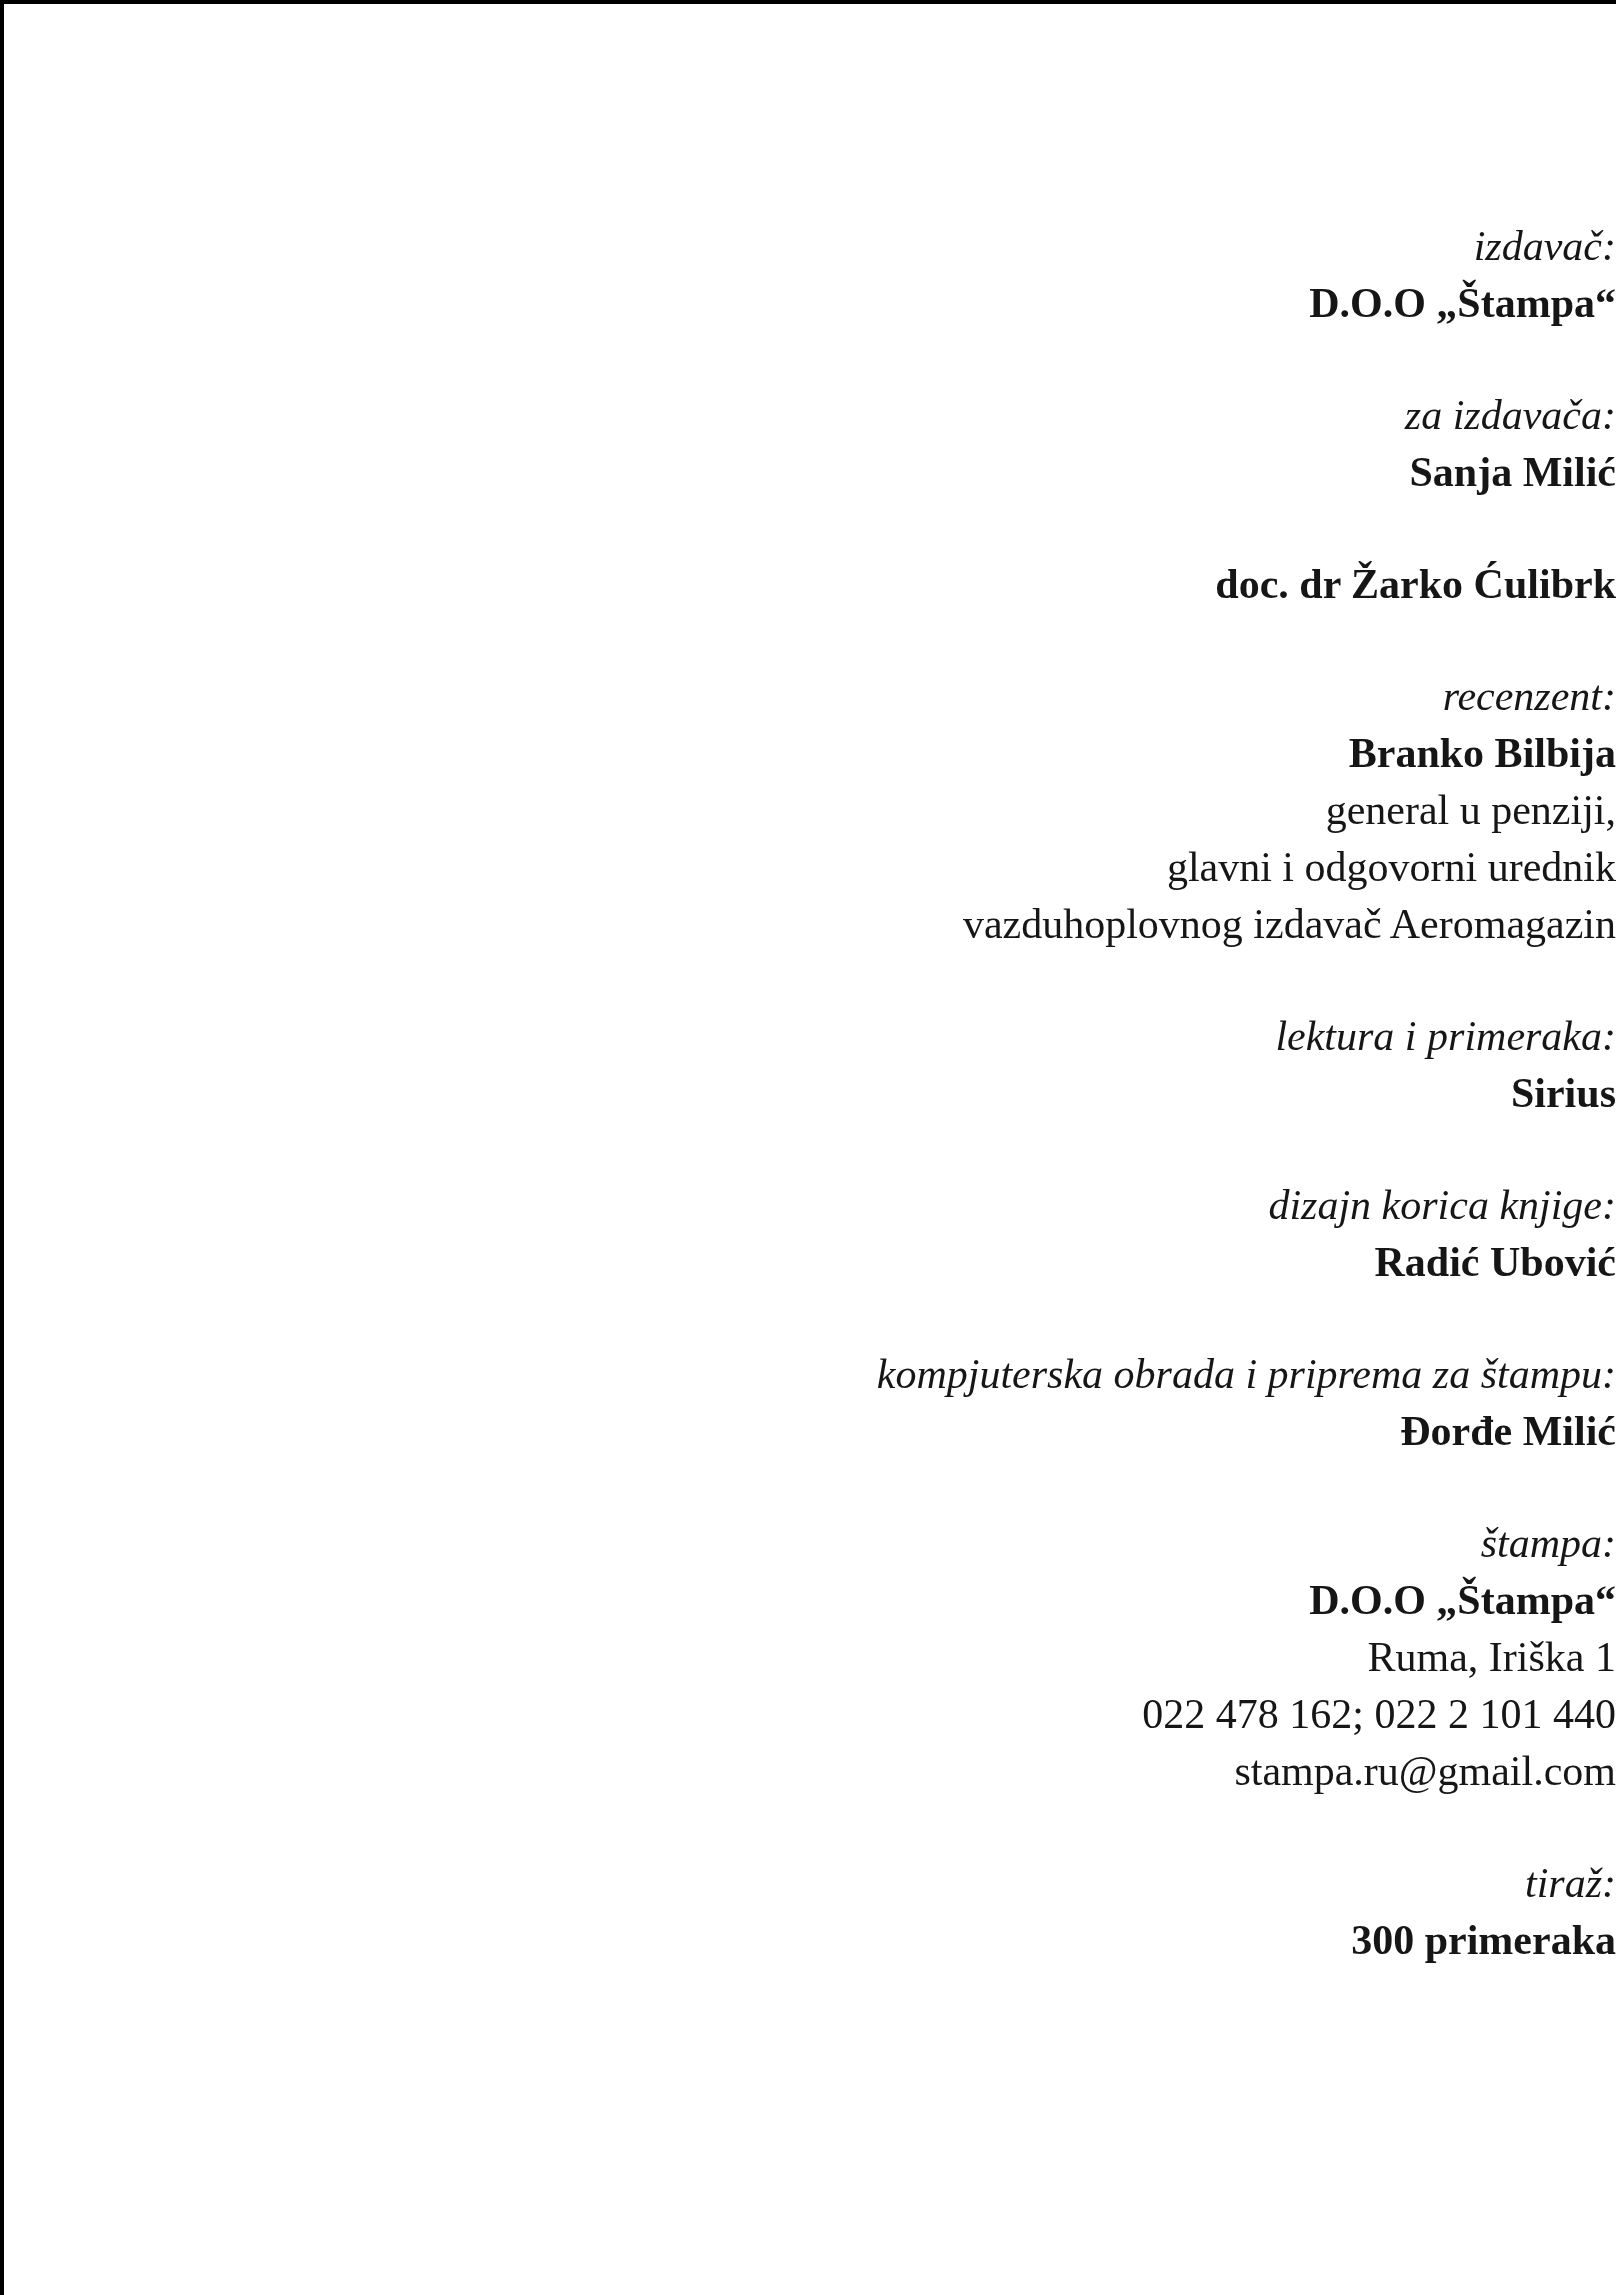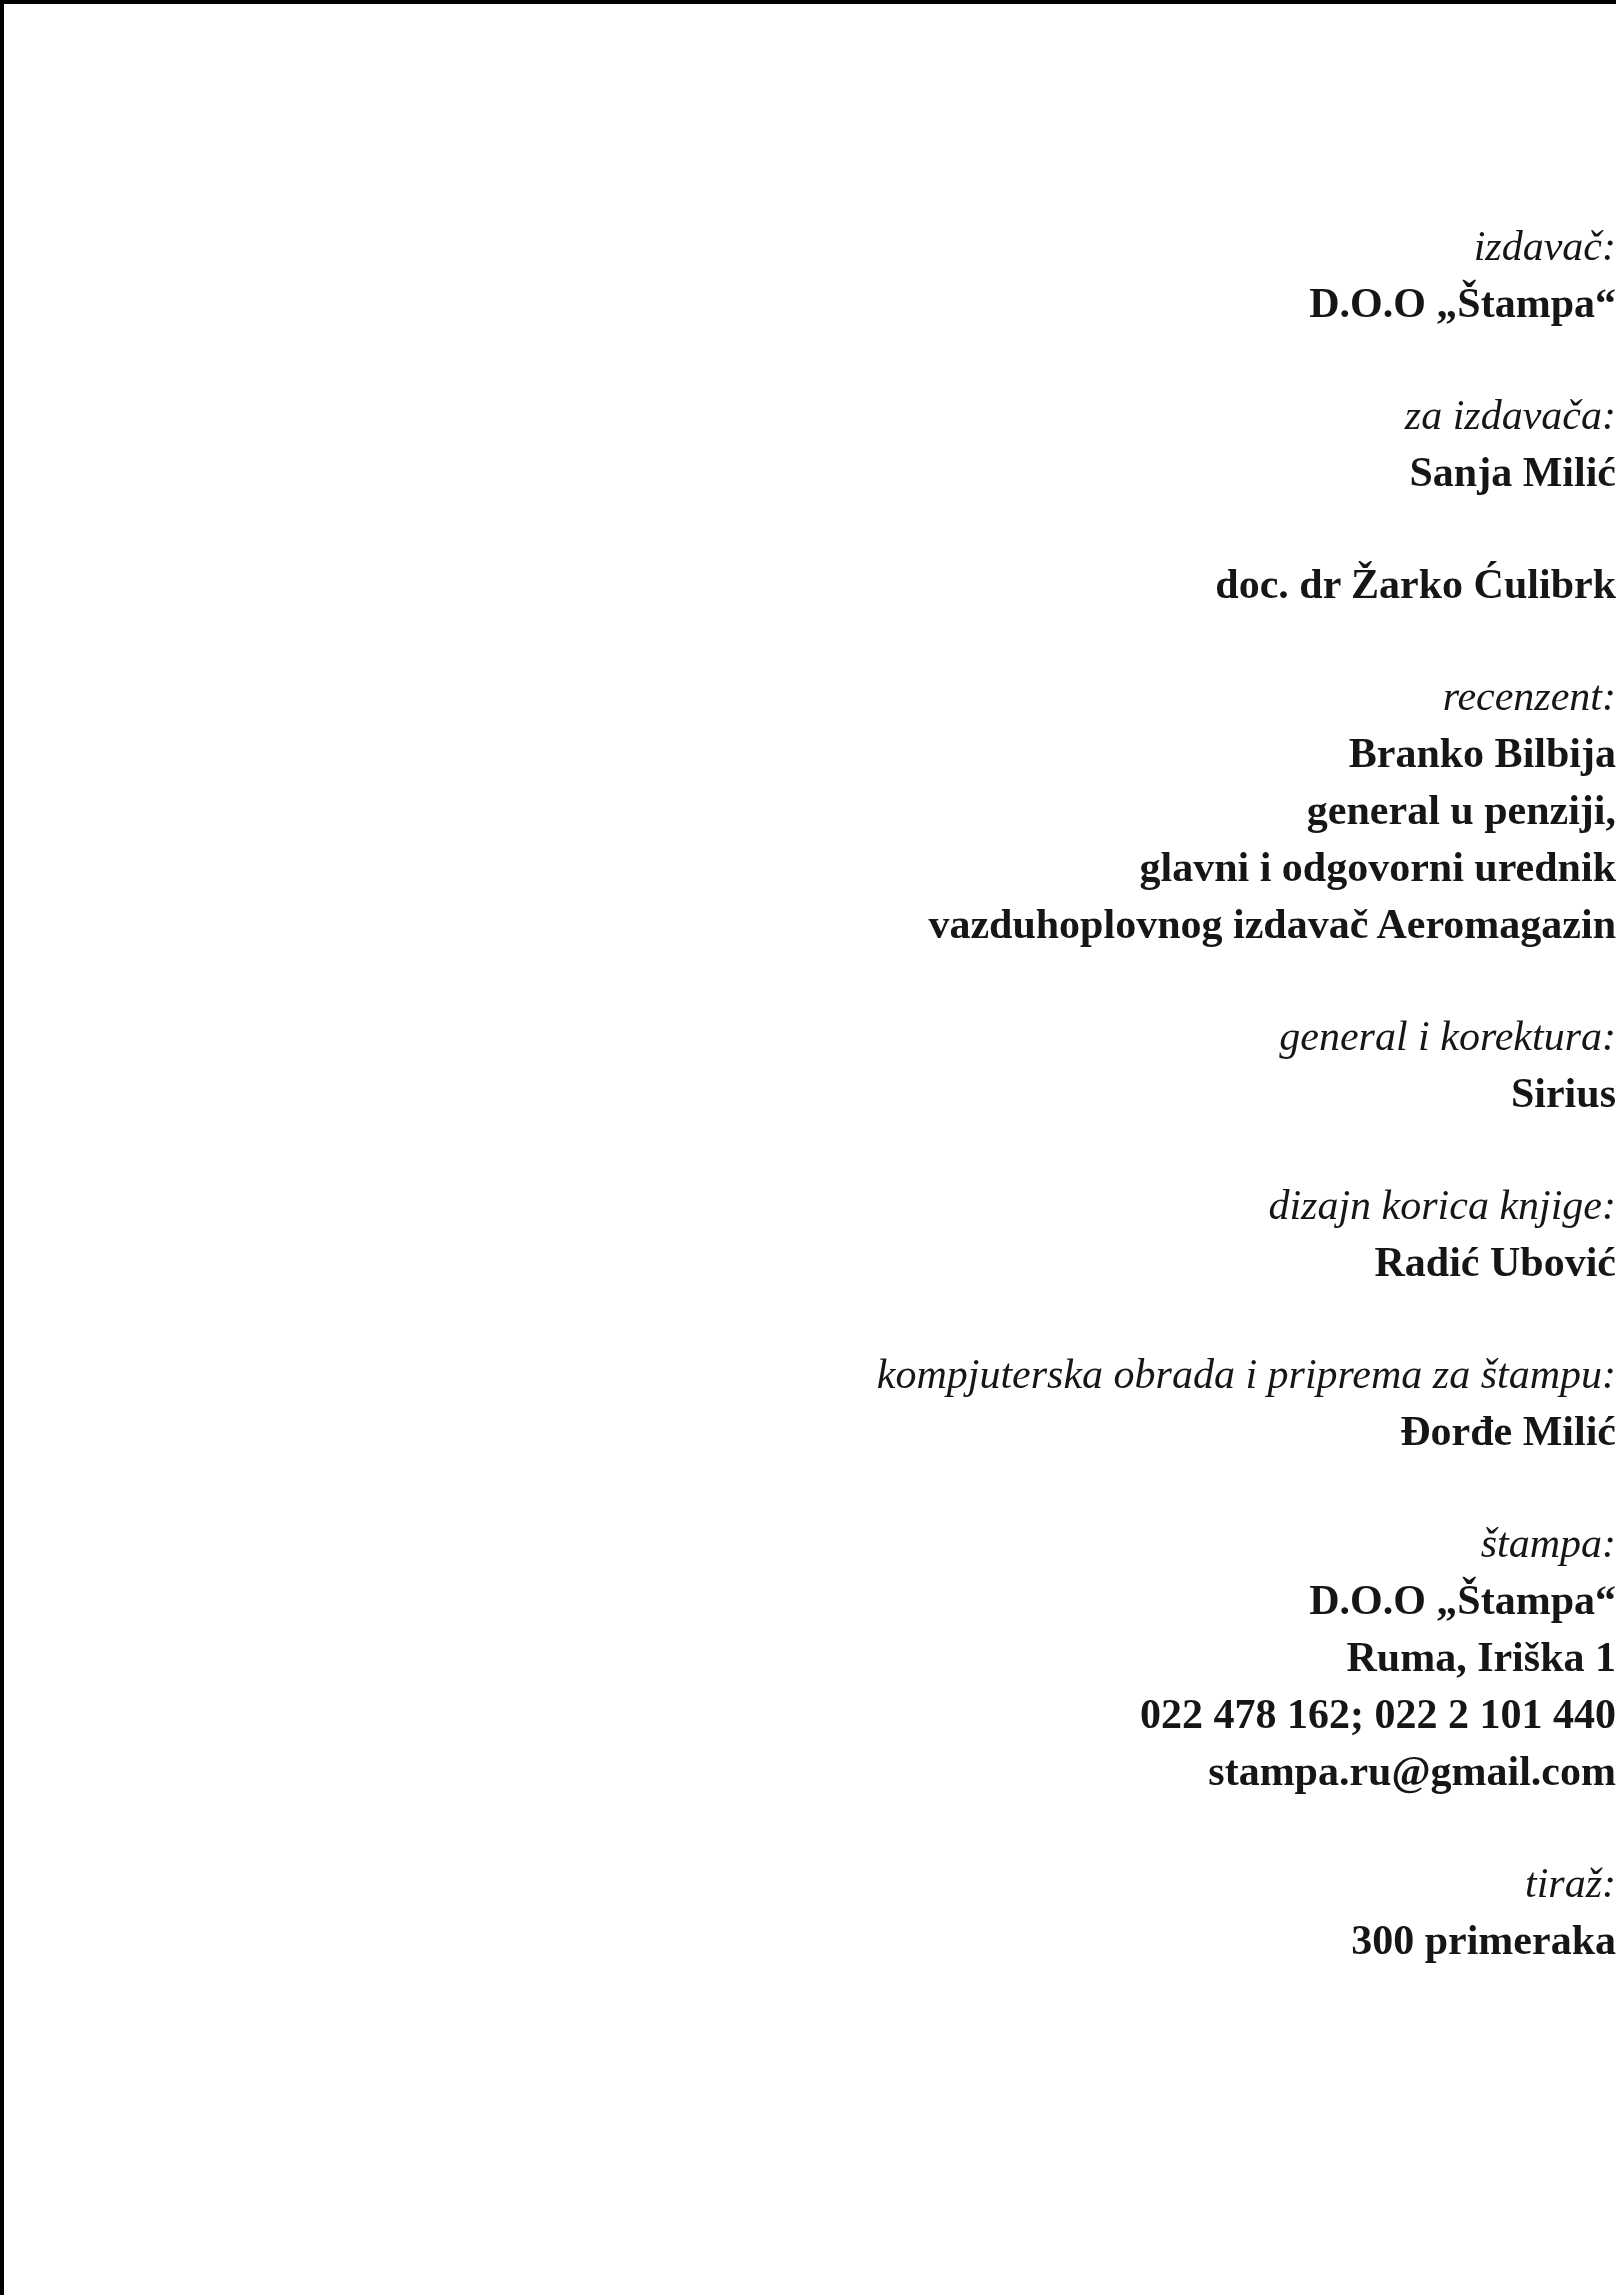--- a/index.html
+++ b/index.html
@@ -41,21 +41,21 @@
   .section {
     margin: 0 0 55px 0;
   }
   .label {
     font-style: italic;
   }
   .line.bold {
     font-weight: 700;
   }
   .line.regular {
-    font-weight: 700;
+    font-weight: 400;
     margin-left: 44px;
   }
 </style>
 </head>
 <body>
 
 <div class="page">
   <div class="edge-top"></div>
   <div class="edge-left"></div>
   <div class="content" id="sections">
@@ -75,21 +75,21 @@
 
   <div class="section">
     <div class="label">recenzent:</div>
   <div class="line bold">Branko Bilbija</div>
         <div class="line regular">general u penziji,</div>
         <div class="line regular">glavni i odgovorni urednik</div>
         <div class="line regular">vazduhoplovnog izdavač Aeromagazin</div>
       </div>
 
   <div class="section">
-    <div class="label">general i korektura:</div>
+    <div class="label">lektura i primeraka:</div>
   <div class="line bold">Sirius</div>
       </div>
 
   <div class="section">
     <div class="label">dizajn korica knjige:</div>
   <div class="line bold">Radić Ubović</div>
       </div>
 
   <div class="section">
     <div class="label">kompjuterska obrada i priprema za štampu:</div>

